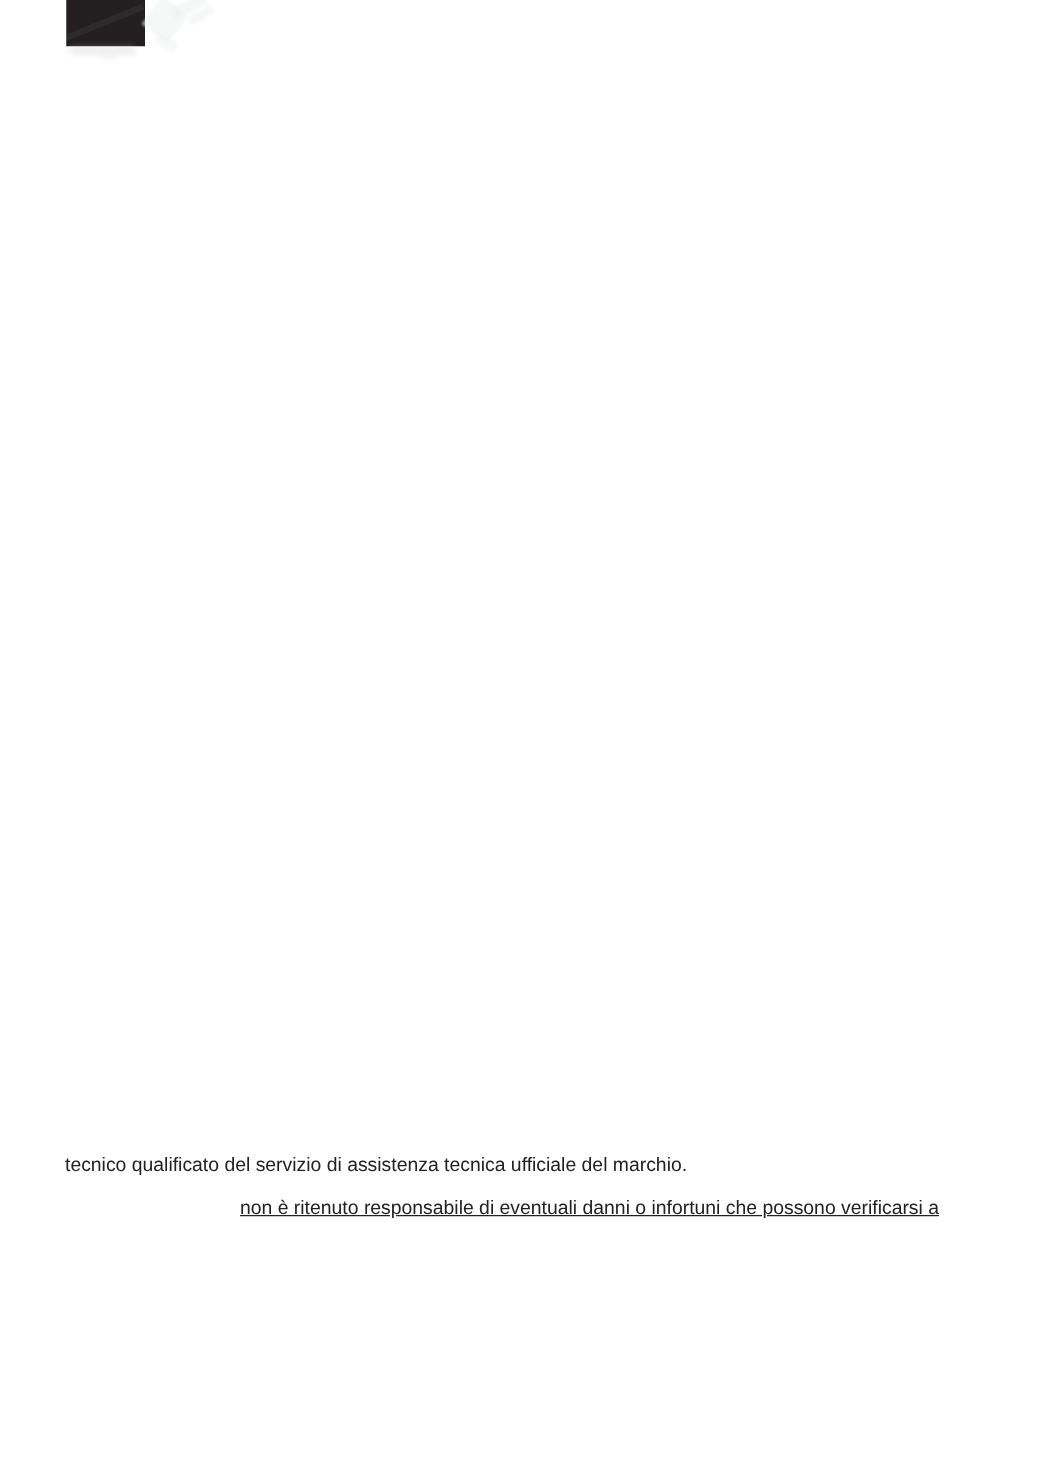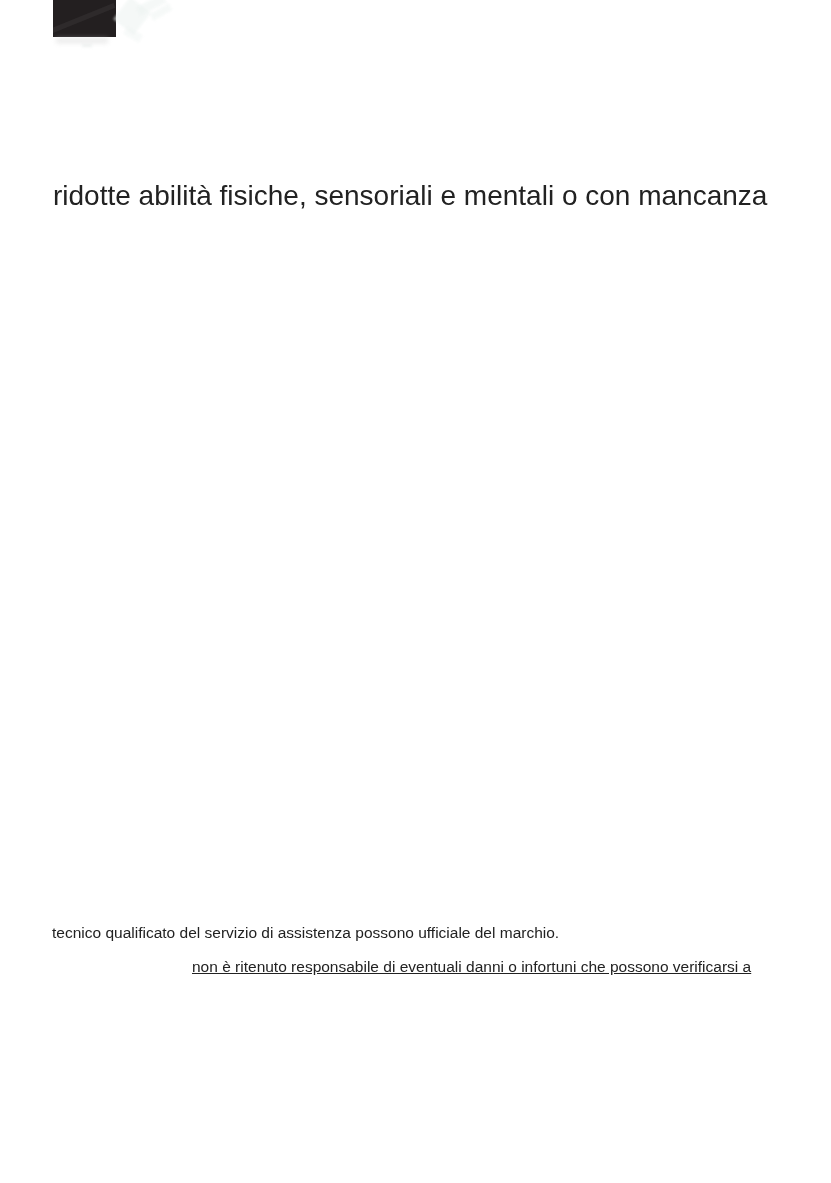--- a/index.html
+++ b/index.html
@@ -104,19 +104,18 @@
   </div>
 
   <div class="box-smudge"></div>
   <div class="box-smudge-2"></div>
 
   <div class="ghost-mark m1"></div>
   <div class="ghost-mark m2"></div>
   <div class="ghost-mark m3"></div>
   <div class="ghost-mark m4"></div>
 
-  <div class="headline">ridotte abilità fisiche, sensoriali e mentali o con mancanza</div>
 
-  <div class="footer-line l1">tecnico qualificato del servizio di assistenza possono ufficiale del marchio.</div>
+  <div class="footer-line l1">tecnico qualificato del servizio di assistenza tecnica ufficiale del marchio.</div>
 
   <div class="footer-line l2">non è ritenuto responsabile di eventuali danni o infortuni che possono verificarsi a</div>
 
 </div>
 
 </body></html>

